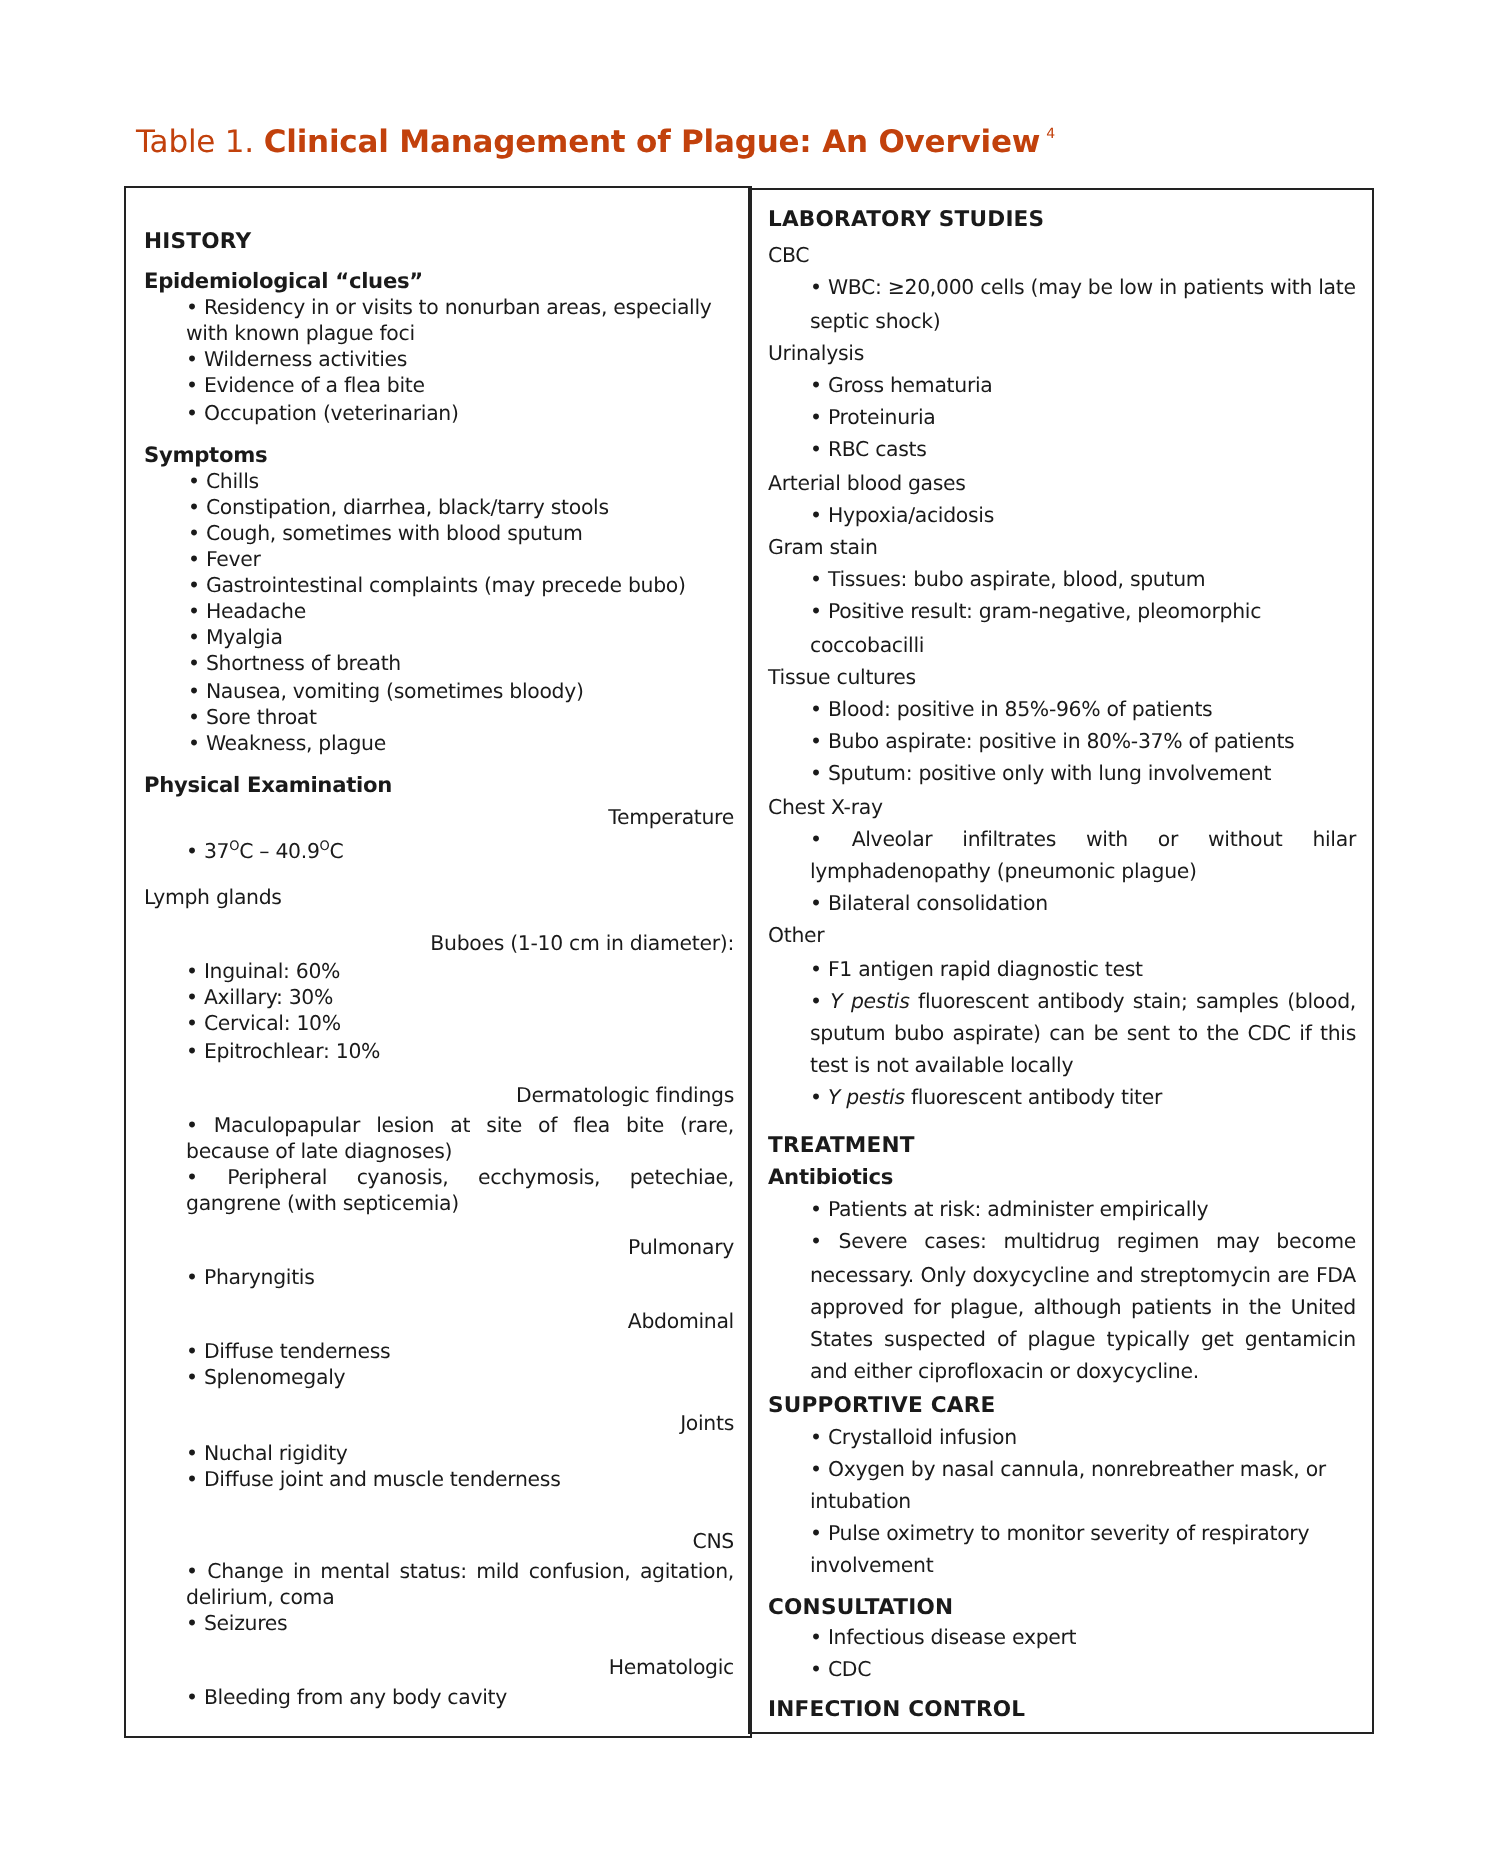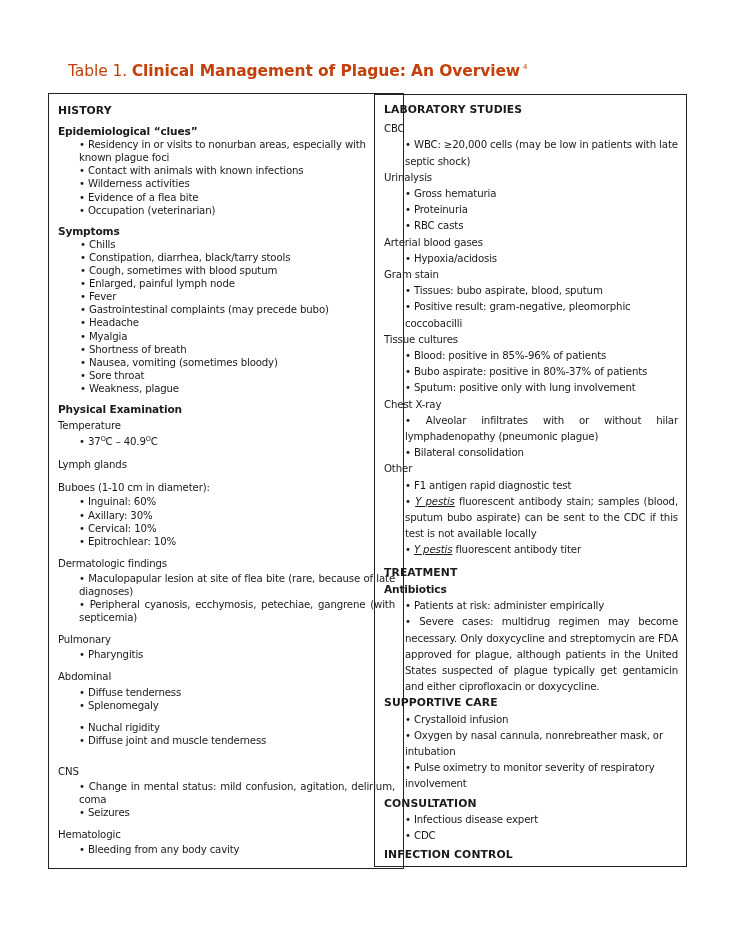--- a/index.html
+++ b/index.html
@@ -4,39 +4,39 @@
 <style>
   html, body { margin:0; padding:0; background:#ffffff; }
   body { width:750px; height:929px; position:relative; overflow:hidden;
          font-family:"DejaVu Sans", sans-serif; color:#1a1a1a; }
   .title { position:absolute; left:68px; top:62px; font-size:15.5px; color:#c2410c; white-space:nowrap; letter-spacing:-0.1px; }
   .title .lead { font-weight:normal; }
   .title b { font-weight:bold; }
   .title sup { font-size:7px; vertical-align:7px; margin-left:3px; font-weight:normal; }
 
   .box { position:absolute; border:1.5px solid #222; box-sizing:border-box; }
-  .box.left { left:48px; top:93px; width:356px; height:776px; padding:10px 8px 0 9px; }
+  .box.left { left:62px; top:93px; width:314px; height:776px; padding:20px 8px 0 9px; }
   .box.right { left:374px; top:94px; width:313px; height:773px; padding:6px 8px 0 9px; border-left:1.5px solid #222; }
 
   .col { font-size:10.2px; line-height:13.1px; letter-spacing:-0.15px; }
   .h1 { font-weight:bold; font-size:10.8px; letter-spacing:0.1px; }
   .h2 { font-weight:bold; font-size:10.6px; }
   .sub { }
   .bul { padding-left:21px; }
   .bul.just { text-align:justify; }
   .b::before { content:"\2022\00a0"; }
-  .i { font-style:italic;text-decoration:underline; }
+  .i { font-style:italic; }
   sup.deg { font-size:6.5px; vertical-align:4px; }
 
   
   .left .h1 { margin-bottom:8px; }
   .left .h2 { margin-top:0; }
   .left .grp { margin-bottom:7px; }
   .left .sec { margin-bottom:7px; }
-  .left .sub { margin-bottom:1px; }
+  .left .sub { margin-bottom:1px;text-align:right; }
 
   
   .right .col { line-height:16.2px; }
   .right .h1 { margin-bottom:3px; }
   .right .h1.gap { margin-top:4px; margin-bottom:0; }
   .right .h2 { margin-bottom:1px; }
 </style>
 </head>
 <body>
 
@@ -46,34 +46,32 @@
 </div>
 
 <div class="box left">
   <div class="col">
     <div class="h1">HISTORY</div>
 
     <div class="sec">
       <div class="h2">Epidemiological “clues”</div>
       <div class="bul">
         <div class="b" style="text-indent:0;"><span>Residency in or visits to nonurban areas, especially with known plague foci</span></div>
-        <div class="b"><span>Contact with animals with known infections</span></div>
         <div class="b"><span>Wilderness activities</span></div>
         <div class="b"><span>Evidence of a flea bite</span></div>
         <div class="b"><span>Occupation (veterinarian)</span></div>
       </div>
     </div>
 
     <div class="sec" style="margin-top:8px;">
       <div class="h2">Symptoms</div>
       <div class="bul" style="padding-left:22px;">
         <div class="b"><span>Chills</span></div>
         <div class="b"><span>Constipation, diarrhea, black/tarry stools</span></div>
         <div class="b"><span>Cough, sometimes with blood sputum</span></div>
-        <div class="b"><span>Enlarged, painful lymph node</span></div>
         <div class="b"><span>Fever</span></div>
         <div class="b"><span>Gastrointestinal complaints (may precede bubo)</span></div>
         <div class="b"><span>Headache</span></div>
         <div class="b"><span>Myalgia</span></div>
         <div class="b"><span>Shortness of breath</span></div>
         <div class="b"><span>Nausea, vomiting (sometimes bloody)</span></div>
         <div class="b"><span>Sore throat</span></div>
         <div class="b"><span>Weakness, plague</span></div>
       </div>
     </div>
@@ -115,20 +113,21 @@
 
       <div class="grp" style="margin-top:9px;">
         <div class="sub" style="margin-bottom:2px;">Abdominal</div>
         <div class="bul">
           <div class="b"><span>Diffuse tenderness</span></div>
           <div class="b"><span>Splenomegaly</span></div>
         </div>
       </div>
 
       <div class="grp" style="margin-top:9px;">
+        <div class="sub" style="margin-bottom:2px;">Joints</div>
         <div class="bul">
           <div class="b"><span>Nuchal rigidity</span></div>
           <div class="b"><span>Diffuse joint and muscle tenderness</span></div>
         </div>
       </div>
 
       <div class="grp" style="margin-top:18px;">
         <div class="sub" style="margin-bottom:2px;">CNS</div>
         <div class="bul just">
           <div class="b"><span>Change in mental status: mild confusion, agitation, delirium, coma</span></div>

